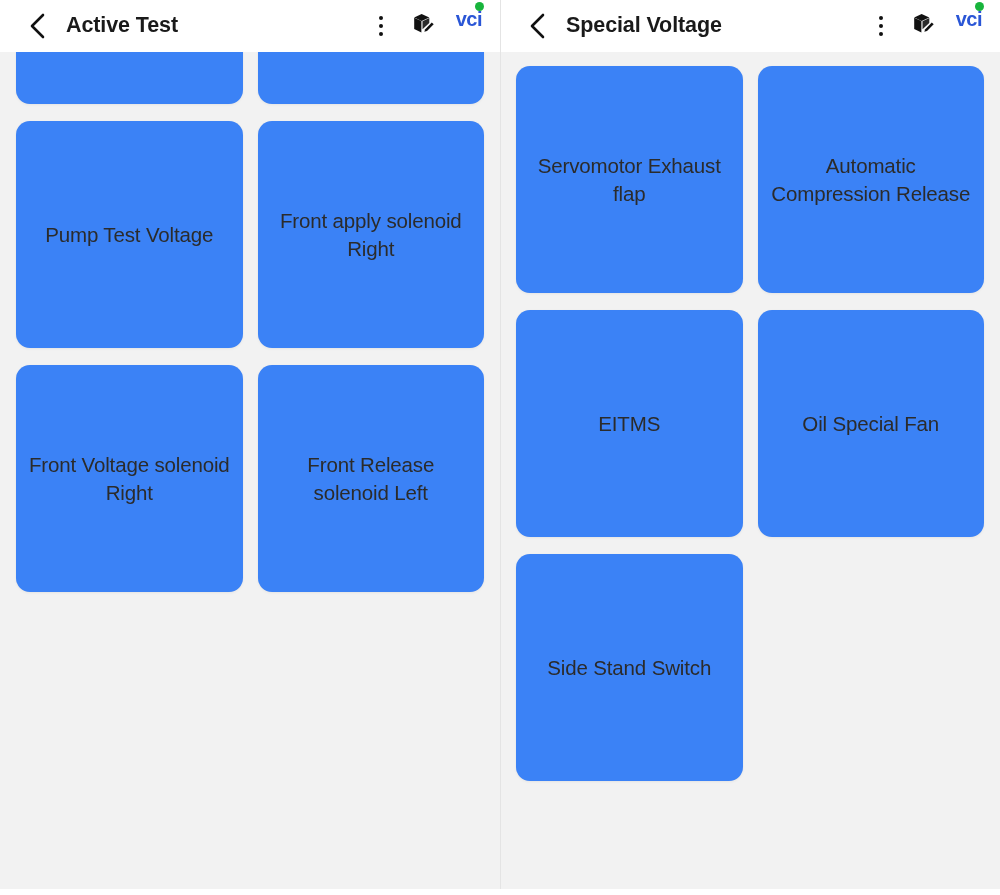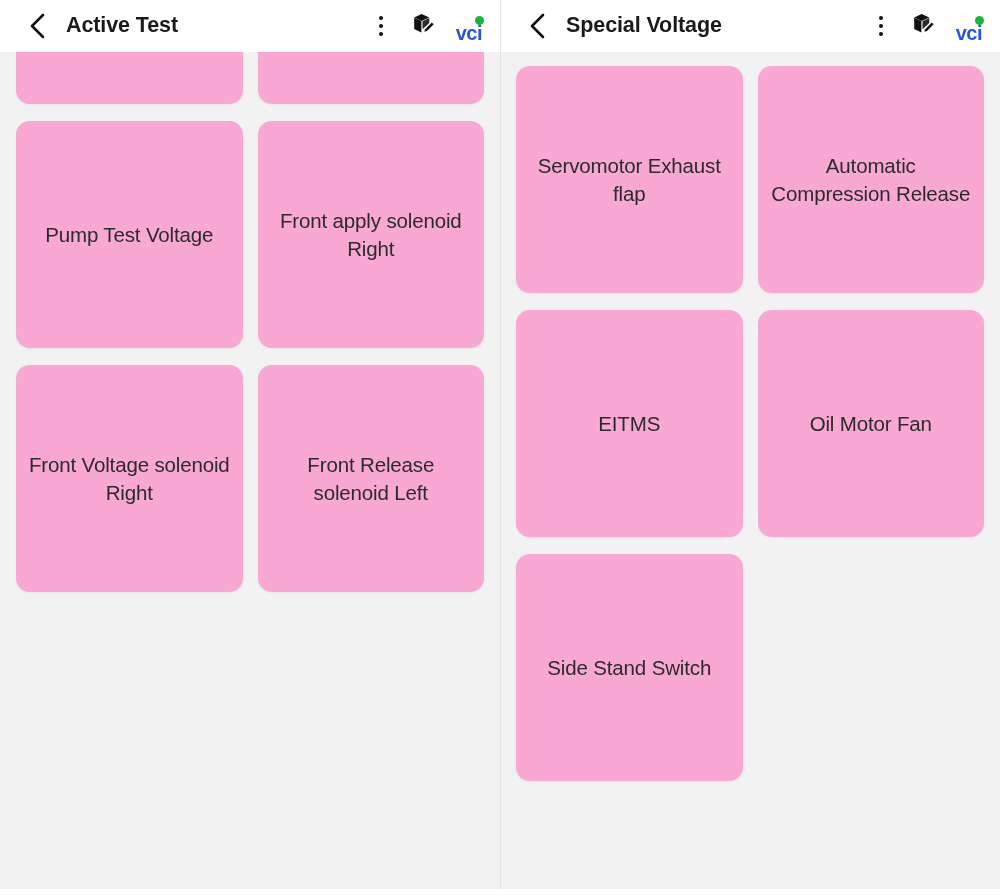--- a/index.html
+++ b/index.html
@@ -70,21 +70,21 @@
     color: #1a1a1a;
     letter-spacing: -0.1px;
     margin-left: 14px;
     white-space: nowrap;
     flex: 1 1 auto;
     line-height: 1;
   }
 
   .appbar-actions {
     display: flex;
-    align-items: flex-end;
+    align-items: flex-start;
     flex: 0 0 auto;
     gap: 9px;
   }
 
   .icon-btn {
     width: 34px;
     height: 34px;
     display: flex;
     align-items: center;
     justify-content: center;
@@ -150,21 +150,21 @@
     position: absolute;
     left: 0;
     right: 0;
   }
 
   
   .grid.left  { top: -175px; }
   .grid.right { top: 14px; }
 
   .card {
-    background: #f9a8d4;
+    background: #3b82f6;
     border-radius: 14px;
     height: 227px;
     display: flex;
     align-items: center;
     justify-content: center;
     text-align: center;
     padding: 8px 12px;
     cursor: pointer;
     box-shadow: 0 1px 3px rgba(0,0,0,0.055), 0 0 1px rgba(0,0,0,0.04);
   }
@@ -306,21 +306,21 @@
         <div class="card">
           <span class="card-label">Servomotor Exhaust flap</span>
         </div>
         <div class="card">
           <span class="card-label">Automatic Compression Release</span>
         </div>
         <div class="card">
           <span class="card-label">EITMS</span>
         </div>
         <div class="card">
-          <span class="card-label">Oil Motor Fan</span>
+          <span class="card-label">Oil Special Fan</span>
         </div>
         <div class="card">
           <span class="card-label">Side Stand Switch</span>
         </div>
 
       </div>
     </div>
   </section>
 
   <div class="bottom-strip"></div>

